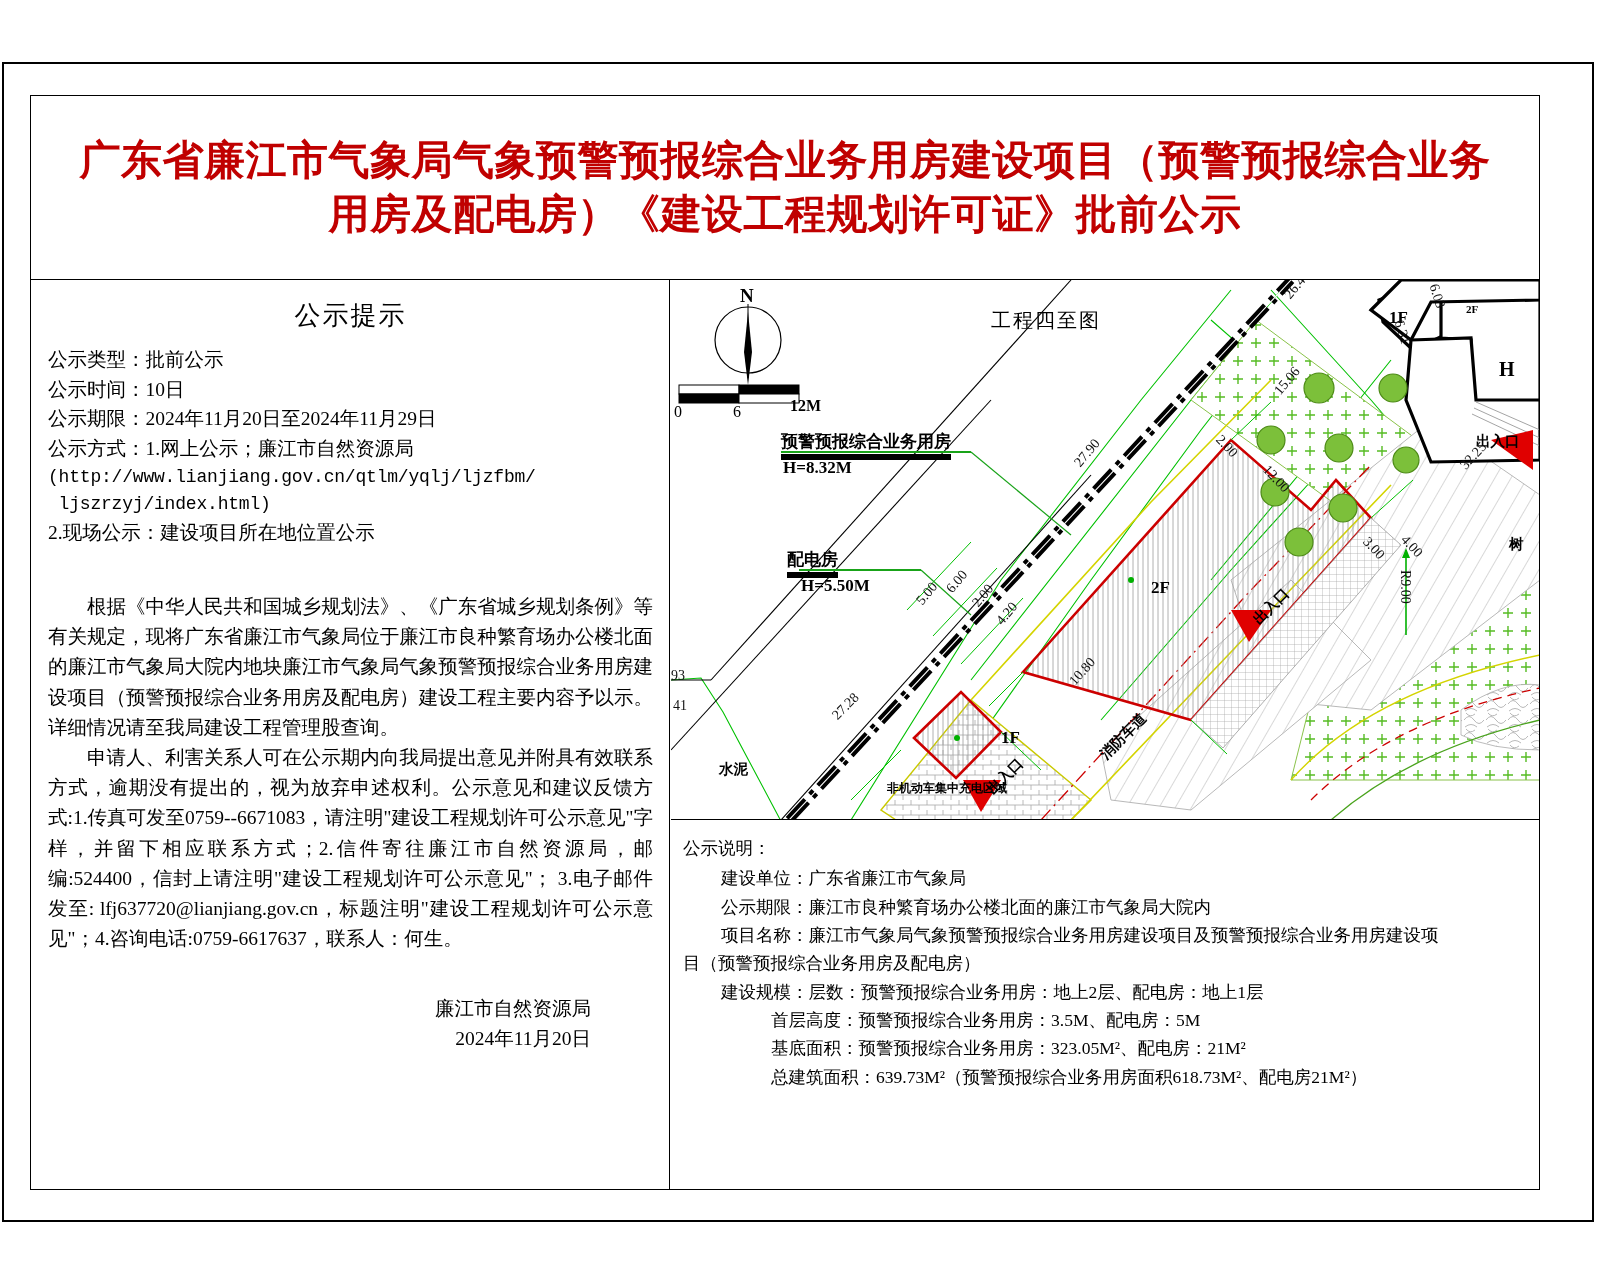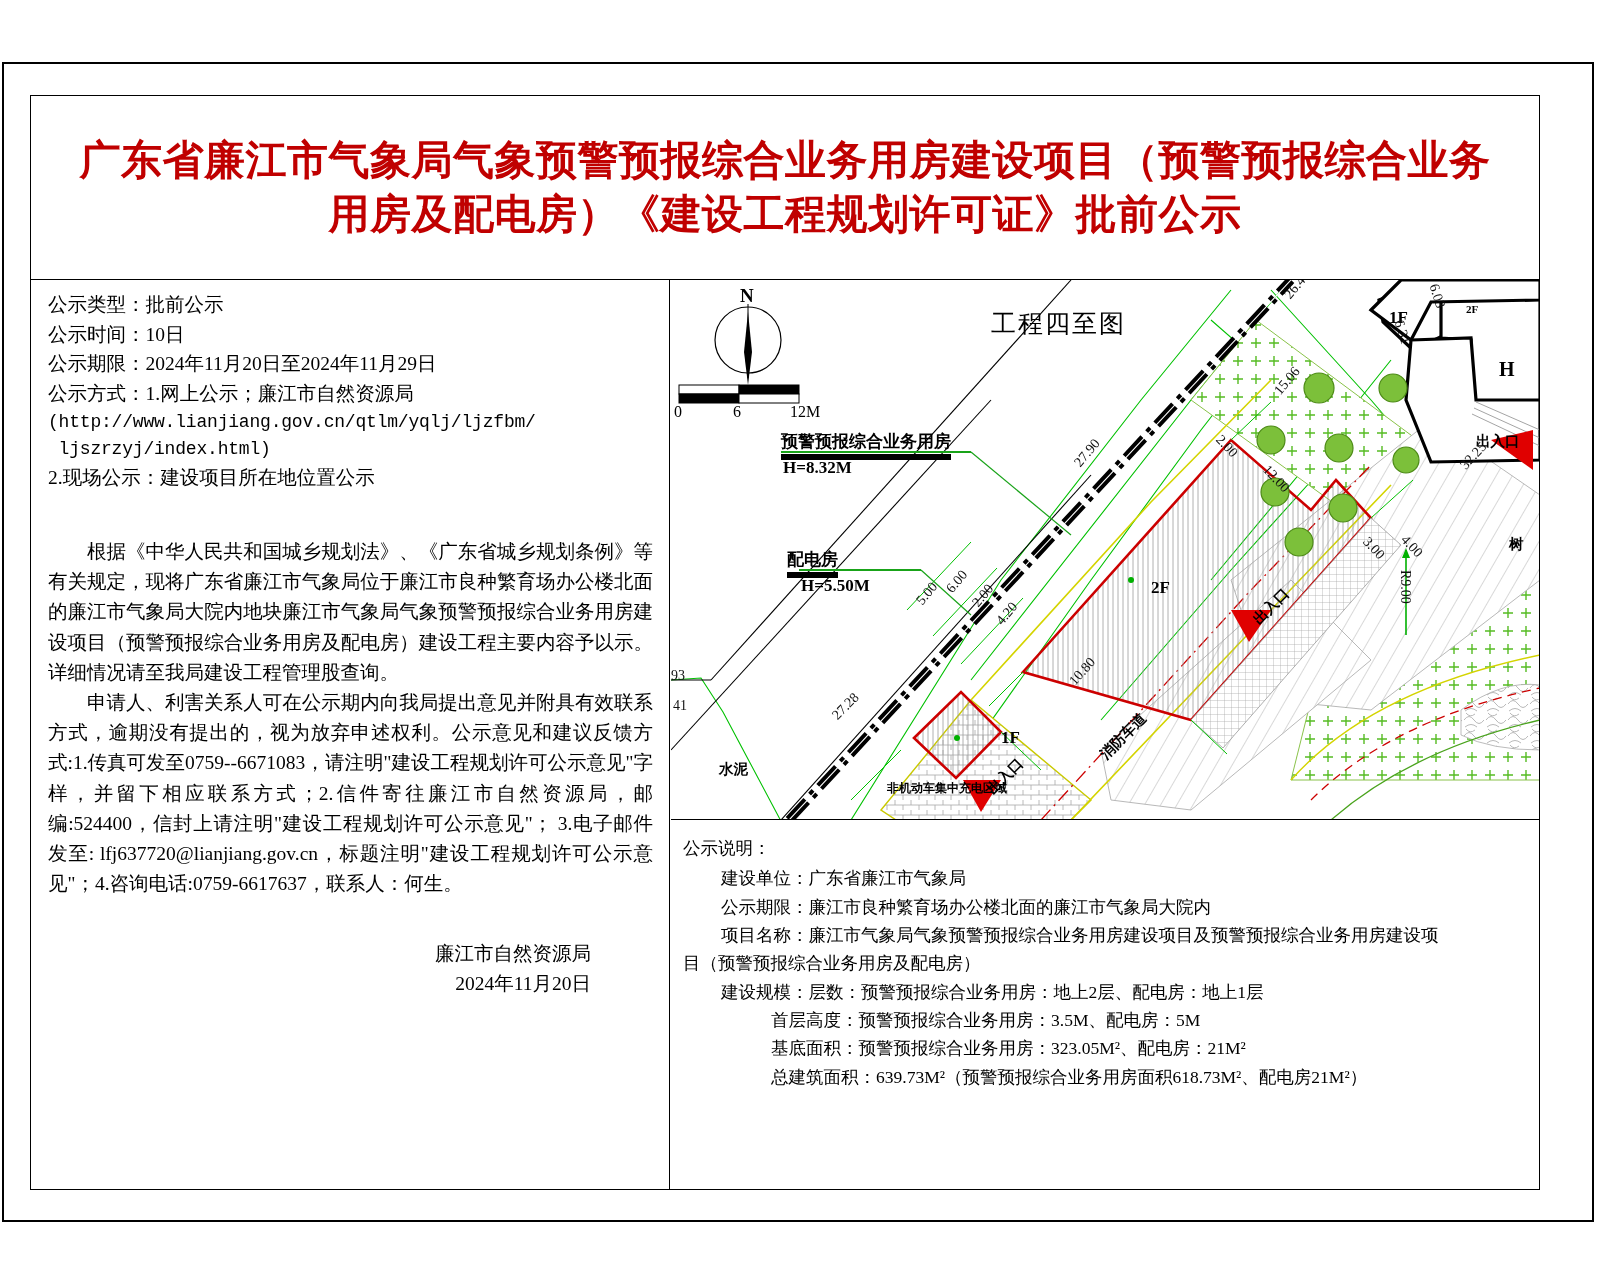--- a/index.html
+++ b/index.html
@@ -33,21 +33,21 @@
   .plan-box{position:absolute;left:0;top:0;width:869px;height:540px;
       border-bottom:1.5px solid #000;box-sizing:border-box;overflow:hidden;}
   .plan-svg{position:absolute;left:0;top:0;}
   .explain{position:absolute;left:0;top:540px;width:869px;height:370px;
       padding:14px 10px 0 12px;box-sizing:border-box;font-size:17.5px;line-height:1.62;}
   .explain .hd{margin-bottom:2px;}
   .explain .l1{padding-left:38px;}
   .explain .l1b{padding-left:0px;}
   .explain .l2{padding-left:88px;}
 
-  .plan-title{position:absolute;font-size:25px;letter-spacing:2px;}
+  .plan-title{position:absolute;font-size:20px;letter-spacing:2px;}
   .lbl{position:absolute;font-size:17px;font-weight:700;font-family:"Liberation Serif",serif;white-space:nowrap;}
   .lbl-u{border-bottom:6px solid #000000;padding-bottom:1px;}
   .scale-num{position:absolute;font-size:16px;font-family:"Liberation Serif",serif;}
   .nletter{position:absolute;font-size:19px;font-weight:700;}
   .dim{position:absolute;font-size:14px;font-family:"Liberation Serif",serif;white-space:nowrap;color:#111;}
   .floor{position:absolute;font-size:17px;font-weight:700;margin-top:8px;}
   .cn-small{position:absolute;font-size:12px;font-weight:700;white-space:nowrap;}
   .cn-med{position:absolute;font-size:14.5px;font-weight:700;white-space:nowrap;}
 </style>
 </head>
@@ -55,20 +55,21 @@
 
 <div class="page">
 
   <div class="outer-frame"></div>
 
   <div class="title-band">
     <div class="title-text">广东省廉江市气象局气象预警预报综合业务用房建设项目（预警预报综合业务用房及配电房）《建设工程规划许可证》批前公示</div>
   </div>
 
   <div class="left-col">
+    <div class="tips-title">公示提示</div>
     <div class="tips-lines">
       <div>公示类型：批前公示</div>
       <div>公示时间：10日</div>
       <div>公示期限：2024年11月20日至2024年11月29日</div>
       <div>公示方式：1.网上公示；廉江市自然资源局</div>
       <div class="mono">(http://www.lianjiang.gov.cn/qtlm/yqlj/ljzfbm/</div>
       <div class="mono"> ljszrzyj/index.html)</div>
       <div>2.现场公示：建设项目所在地位置公示</div>
     </div>
 
@@ -232,21 +233,21 @@
         <line x1="128" y1="290" x2="250" y2="290" stroke="#19a319" stroke-width="2"></line>
         <line x1="250" y1="290" x2="300" y2="335" stroke="#19a319" stroke-width="1.2"></line>
       </svg>
 
       <div class="plan-title" style="left:320px;top:27px;">工程四至图</div>
 
       <div class="nletter" style="left:69px;top:5px;">N</div>
 
       <div class="scale-num" style="left:3px;top:123px;">0</div>
       <div class="scale-num" style="left:62px;top:123px;">6</div>
-      <div class="scale-num" style="left:119px;top:123px;">12M</div>
+      <div class="scale-num" style="left:119px;top:117px;font-weight:bold;">12M</div>
 
       <div class="lbl lbl-u" style="left:110px;top:150px;">预警预报综合业务用房</div>
       <div class="lbl" style="left:112px;top:178px;">H=8.32M</div>
       <div class="lbl lbl-u" style="left:116px;top:268px;">配电房</div>
       <div class="lbl" style="left:130px;top:296px;">H=5.50M</div>
 
       <div class="floor" style="left:480px;top:290px;">2F</div>
       <div class="floor" style="left:330px;top:440px;">1F</div>
       <div class="floor" style="left:718px;top:20px;">1F</div>
       <div class="floor" style="left:795px;top:15px;font-size:11px;">2F</div>

